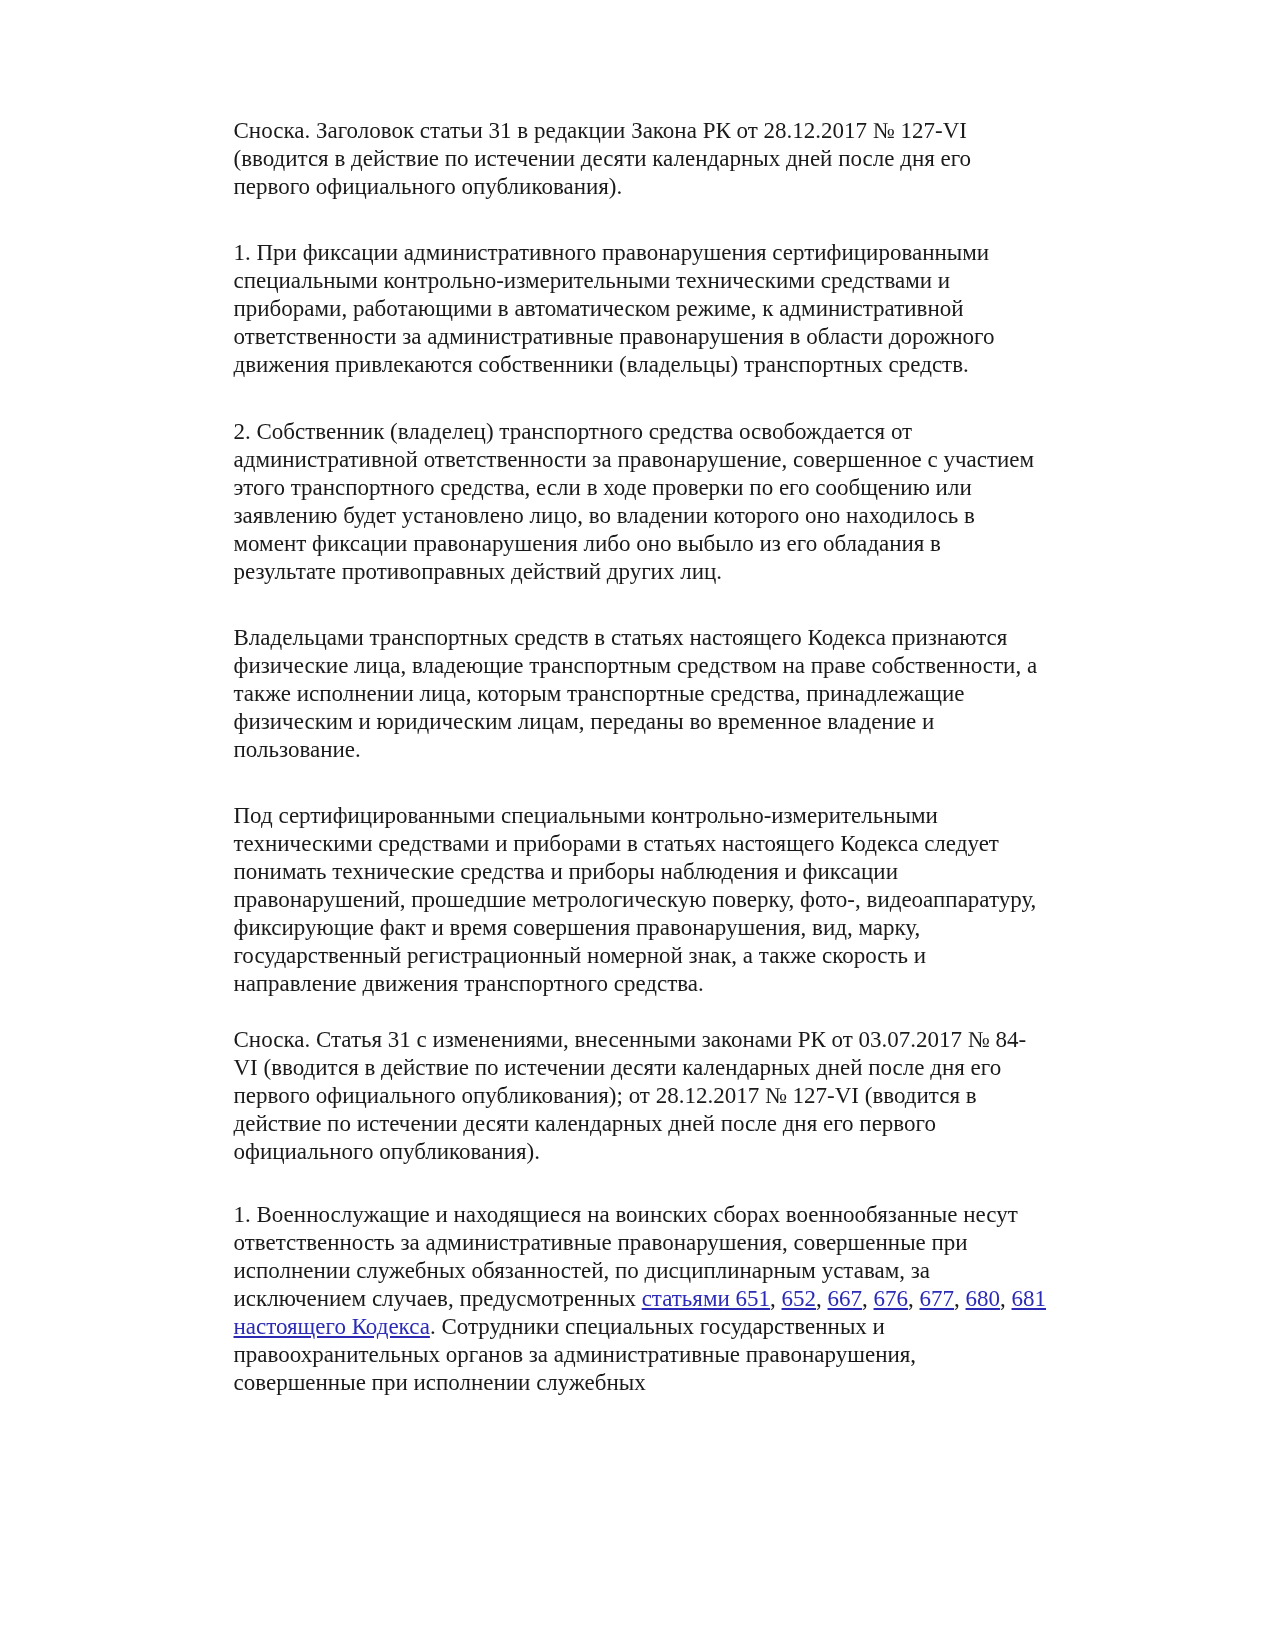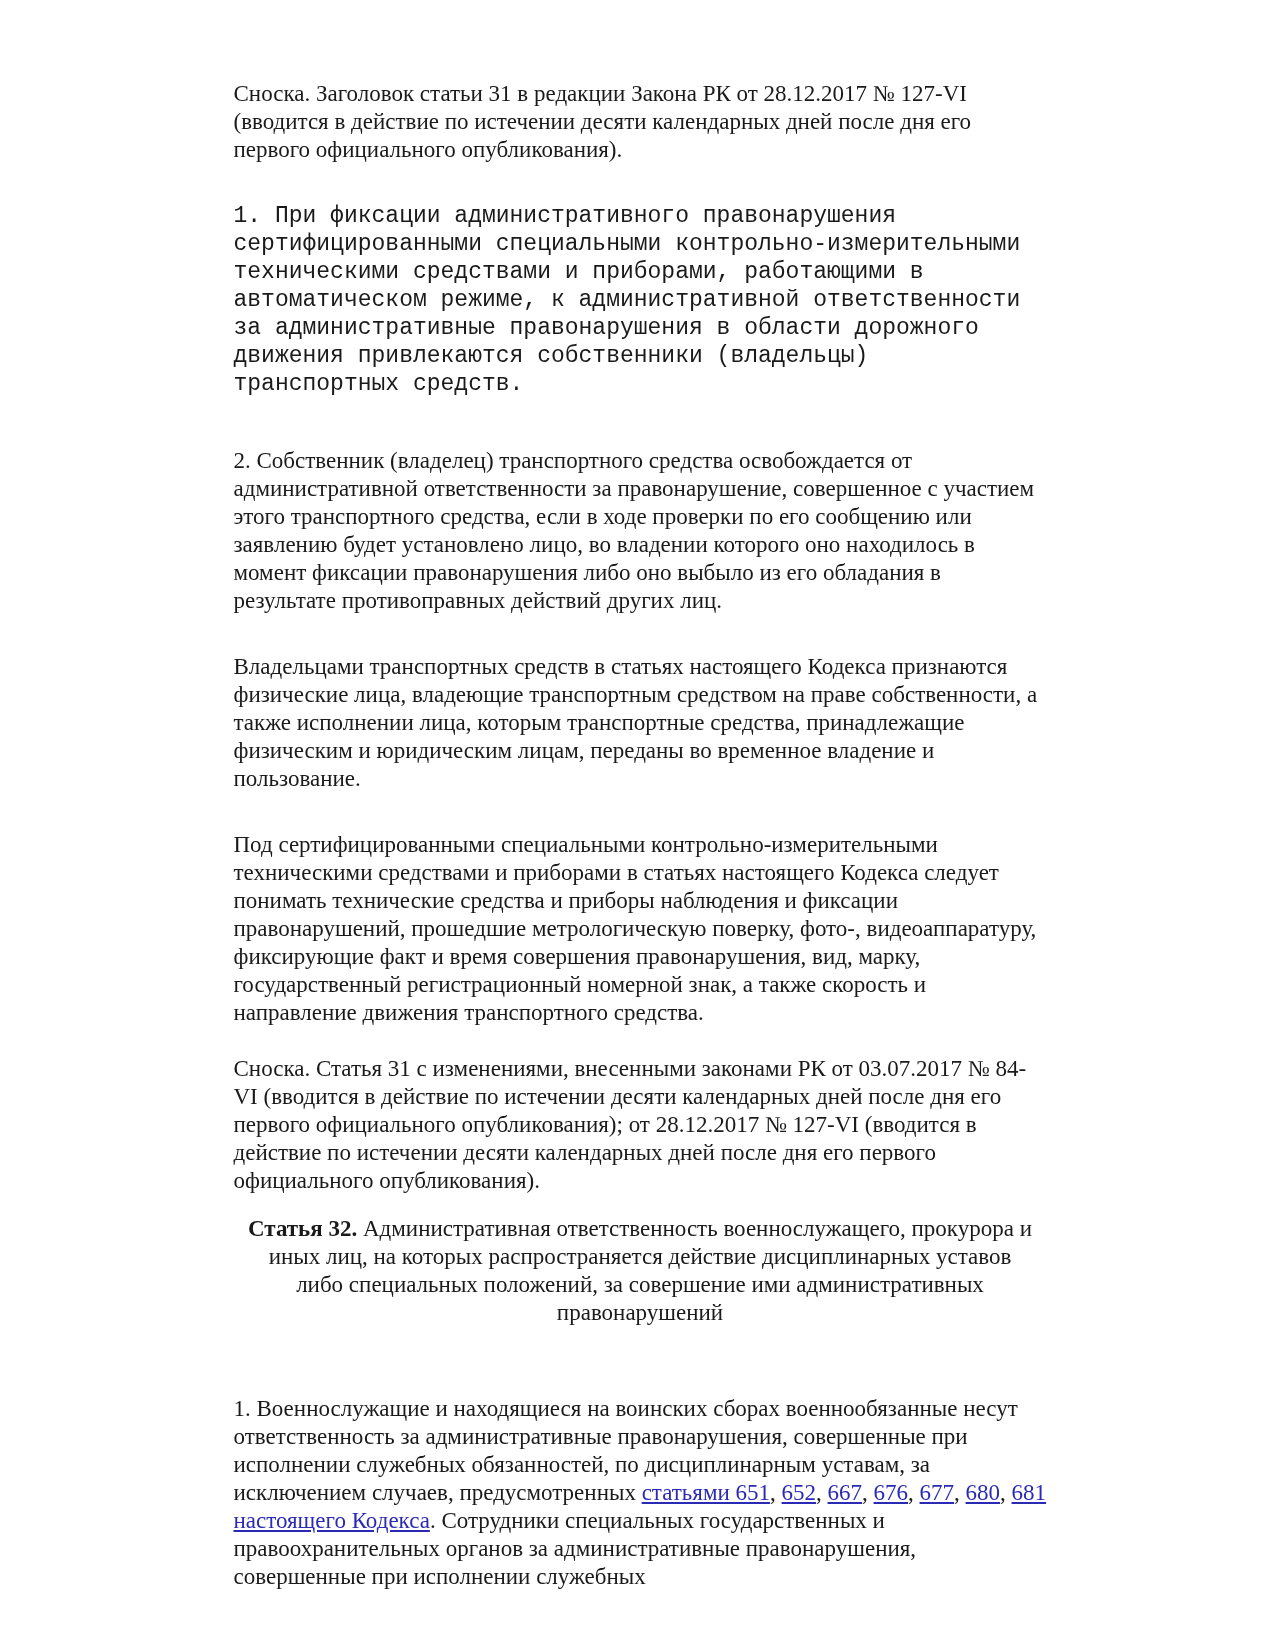--- a/index.html
+++ b/index.html
@@ -12,28 +12,28 @@
     background:var(--page-bg);
     font-family:"Liberation Serif","DejaVu Serif",serif;
     color:var(--text-color);
   }
   .page{
     box-sizing:border-box;
     width:1098px;
     min-height:1650px;
     margin:0 auto;
     background:var(--page-bg);
-    padding:80px 140px 60px 145px;
+    padding:117px 140px 60px 145px;
     font-size:23px;
     line-height:28px;
     text-align:left;
   }
   .para{margin:0 0 38px 0;}
-  .para.sp-39{margin-bottom:49px;font-family:Liberation Mono, monospace;}
-  .para.sp-29{margin-bottom:20px;}
+  .para.sp-39{margin-bottom:39px;}
+  .para.sp-29{margin-bottom:35px;}
   .para.sp-28{margin-bottom:28px;}
   .para.sp-20{}
   .para.sp-0{margin-bottom:0;}
   .article-heading{
     font-size:23px;
     line-height:28px;
     font-weight:normal;
     text-align:center;
     margin:0 0 68px 0;
     padding:0 10px;
@@ -55,19 +55,16 @@
 
   <p class="para sp-20">2. Собственник (владелец) транспортного средства освобождается от административной ответственности за правонарушение, совершенное с участием этого транспортного средства, если в ходе проверки по его сообщению или заявлению будет установлено лицо, во владении которого оно находилось в момент фиксации правонарушения либо оно выбыло из его обладания в результате противоправных действий других лиц.</p>
 
 
   <p class="para">Владельцами транспортных средств в статьях настоящего Кодекса признаются физические лица, владеющие транспортным средством на праве собственности, а также исполнении лица, которым транспортные средства, принадлежащие физическим и юридическим лицам, переданы во временное владение и пользование.</p>
 
   <p class="para sp-28">Под сертифицированными специальными контрольно-измерительными техническими средствами и приборами в статьях настоящего Кодекса следует понимать технические средства и приборы наблюдения и фиксации правонарушений, прошедшие метрологическую поверку, фото-, видеоаппаратуру, фиксирующие факт и время совершения правонарушения, вид, марку, государственный регистрационный номерной знак, а также скорость и направление движения транспортного средства.</p>
 
   <p class="para sp-29">Сноска. Статья 31 с изменениями, внесенными законами РК от 03.07.2017 № 84-VI (вводится в действие по истечении десяти календарных дней после дня его первого официального опубликования); от 28.12.2017 № 127-VI (вводится в действие по истечении десяти календарных дней после дня его первого официального опубликования).</p>
 
-  <h2 class="article-heading">
-    <span class="heading-lead">Статья 32.</span><span> Административная ответственность военнослужащего, прокурора и иных лиц, на которых распространяется действие дисциплинарных уставов либо специальных положений, за совершение ими административных правонарушений</span>
-  </h2>
 
   <p class="para sp-0"><span>1. Военнослужащие и находящиеся на воинских сборах военнообязанные несут ответственность за административные правонарушения, совершенные при исполнении служебных обязанностей, по дисциплинарным уставам, за исключением случаев, предусмотренных </span><a class="doc-link" href="#">статьями 651</a><span>, </span><a class="doc-link" href="#">652</a><span>, </span><a class="doc-link" href="#">667</a><span>, </span><a class="doc-link" href="#">676</a><span>, </span><a class="doc-link" href="#">677</a><span>, </span><a class="doc-link" href="#">680</a><span>, </span><a class="doc-link" href="#">681 настоящего Кодекса</a><span>. Сотрудники специальных государственных и правоохранительных органов за административные правонарушения, совершенные при исполнении служебных</span></p>
 
 </main>
 
 </body></html>

